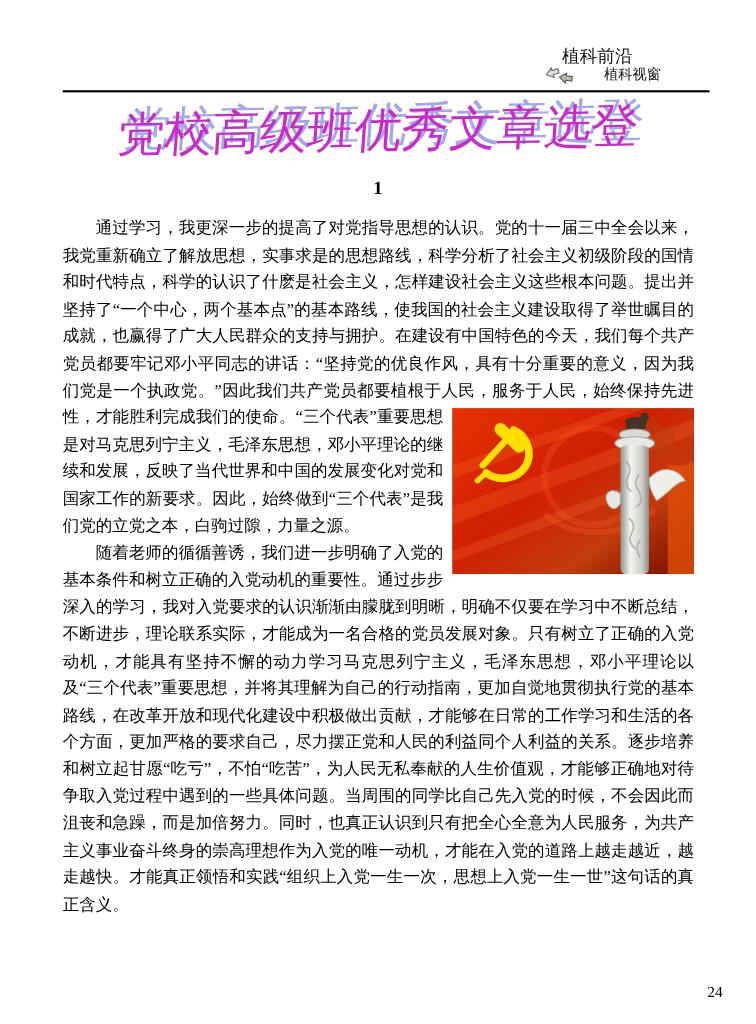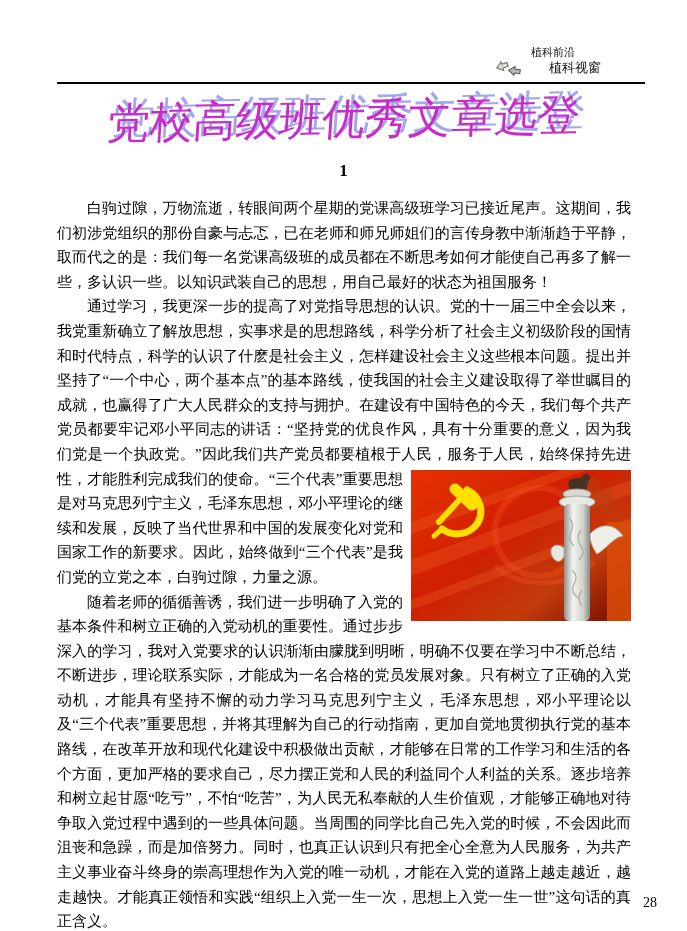--- a/index.html
+++ b/index.html
@@ -7,21 +7,21 @@
     position:relative;
     width:687px;height:931px;
     background:#ffffff;
     overflow:hidden;
     font-family:"Liberation Serif","DejaVu Serif",serif;
     color:#000;
   }
   
   .hdr-line1{
     position:absolute;top:44px;right:112px;
-    font-size:11px;line-height:16px;color:#111;
+    font-size:16px;line-height:16px;color:#111;
     font-family:"Liberation Sans","DejaVu Sans",sans-serif;
   }
   .hdr-line2{
     position:absolute;top:60px;right:86px;
     display:flex;align-items:center;
     font-size:13px;line-height:16px;color:#111;
     font-family:"Liberation Sans","DejaVu Sans",sans-serif;
     gap:15px;
   }
   .hdr-icons{display:inline-flex;align-items:flex-start;margin-right:12px;}
@@ -83,21 +83,20 @@
       </svg>
     </span>
     <span>植科视窗</span>
   </div>
   <div class="rule"></div>
 
   <div class="wordart">党校高级班优秀文章选登</div>
   <div class="section-num">1</div>
 
   <div class="body">
-    <p><span>白驹过隙，万物流逝，转眼间两个星期的党课高级班学习已接近尾声。这期间，我们初涉党组织的那份自豪与忐忑，已在老师和师兄师姐们的言传身教中渐渐趋于平静，取而代之的是：我们每一名党课高级班的成员都在不断思考如何才能使自己再多了解一些，多认识一些。以知识武装自己的思想，用自己最好的状态为祖国服务！</span></p>
 
     <p><span>通过学习，我更深一步的提高了对党指导思想的认识。党的十一届三中全会以来，我党重新确立了解放思想，实事求是的思想路线，科学分析了社会主义初级阶段的国情和时代特点，科学的认识了什麽是社会主义，怎样建设社会主义这些根本问题。提出并坚持了“一个中心，两个基本点”的基本路线，使我国的社会主义建设取得了举世瞩目的成就，也赢得了广大人民群众的支持与拥护。在建设有中国特色的今天，我们每个共产党员都要牢记邓小平同志的讲话：“坚持党的优良作风，具有十分重要的意义，因为我们党是一个执政党。”因此我们共产党员都要植根于人民，服务于人民，始终保持先进性，才能胜利</span><span class="illus">
           <svg width="220" height="151" viewBox="0 0 220 151">
         <defs>
           <linearGradient id="bgGrad" x1="0" y1="0" x2="1" y2="0.9">
             <stop offset="0" stop-color="#e63200"></stop>
             <stop offset="0.45" stop-color="#d01f02"></stop>
             <stop offset="0.75" stop-color="#c23c0c"></stop>
             <stop offset="1" stop-color="#7e1200"></stop>
           </linearGradient>
@@ -147,15 +146,15 @@
           </g>
           <path d="M7,78 C0,72 -9,76 -5,86 C-1,94 5,92 7,86 Z" fill="#e7e7e1" stroke="#b0b0aa"></path>
         </g>
       </svg>
         </span><span>完成我们的使命。“三个代表”重要思想是对马克思列宁主义，毛泽东思想，邓小平理论的继续和发展，反映了当代世界和中国的发展变化对党和国家工作的新要求。因此，始终做到“三个代表”是我们党的立党之本，白驹过隙，力量之源。</span></p>
 
     <p><span>随着老师的循循善诱，我们进一步明确了入党的基本条件和树立正确的入党动机的重要性。通过步步深入的学习，我对入党要求的认识渐渐由朦胧到明晰，明确不仅要在学习中不断总结，不断进步，理论联系实际，才能成为一名合格的党员发展对象。只有树立了正确的入党动机，才能具有坚持不懈的动力学习马克思列宁主义，毛泽东思想，邓小平理论以及“三个代表”重要思想，并将其理解为自己的行动指南，更加自觉地贯彻执行党的基本路线，在改革开放和现代化建设中积极做出贡献，才能够在日常的工作学习和生活的各个方面，更加严格的要求自己，尽力摆正党和人民的利益同个人利益的关系。逐步培养和树立起甘愿“吃亏”，不怕“吃苦”，为人民无私奉献的人生价值观，才能够正确地对待争取入党过程中遇到的一些具体问题。当周围的同学比自己先入党的时候，不会因此而沮丧和急躁，而是加倍努力。同时，也真正认识到只有把全心全意为人民服务，为共产主义事业奋斗终身的崇高理想作为入党的唯一动机，才能在入党的道路上越走越近，越走越快。才能真正领悟和实践“组织上入党一生一次，思想上入党一生一世”这句话的真正含义。</span></p>
 
   </div>
 
-  <div class="pagenum">28</div>
+  <div class="pagenum">24</div>
 
 </div>
 
 </body></html>

